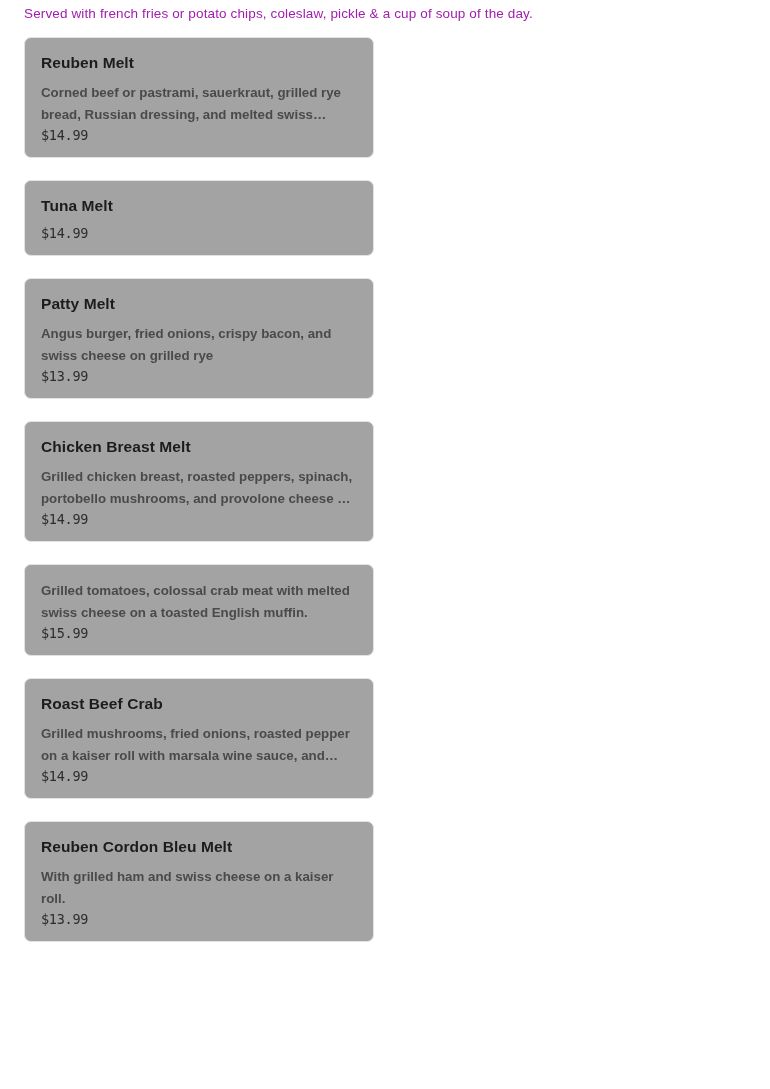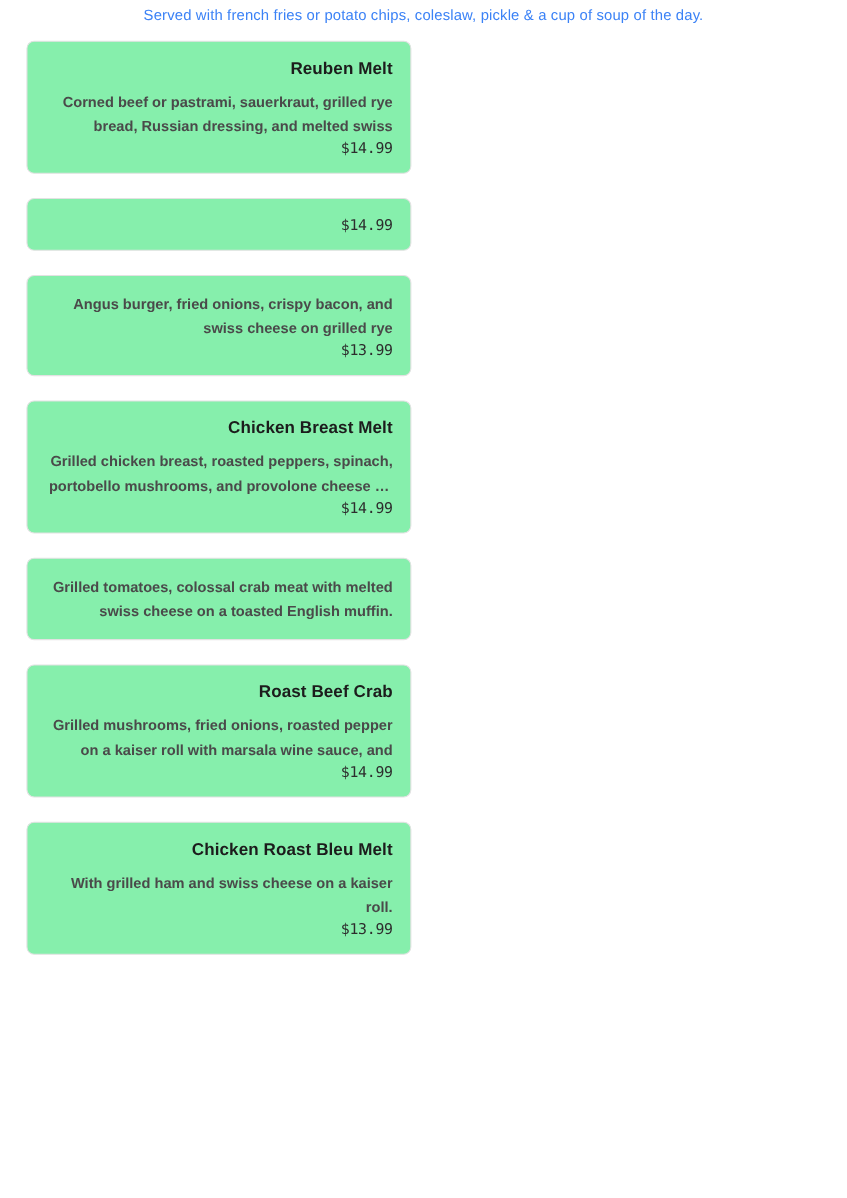--- a/index.html
+++ b/index.html
@@ -13,40 +13,38 @@
   }
   .page {
     width: 770px;
     min-height: 1089px;
     padding: 0 24px;
     background: #ffffff;
   }
   .intro {
     font-size: 13.5px;
     line-height: 18px;
-    color: #3b82f6;
+    color: #a21caf;
     padding-top: 5px;
     padding-bottom: 14px;
     letter-spacing: 0.01em;
-    text-align: center;
   }
   .grid {
     display: flex;
     flex-wrap: wrap;
     gap: 22px 23px;
   }
   .card {
     width: 350px;
     border: 1px solid #e2e2e2;
     border-radius: 7px;
-    background: #86efac;
+    background: #a3a3a3;
     padding: 15px 16px 14px 16px;
     overflow: hidden;
     position: relative;
-    text-align: right;
   }
   .card-title {
     font-size: 15.5px;
     font-weight: bold;
     color: #1c1c1c;
     line-height: 20px;
     margin: 0 0 9px 0;
     letter-spacing: 0.005em;
   }
   .card-desc {
@@ -79,44 +77,47 @@
 
   <div class="grid">
 
     <div class="card">
       <div class="card-title">Reuben Melt</div>
       <div class="card-desc">Corned beef or pastrami, sauerkraut, grilled rye bread, Russian dressing, and melted swiss cheese.</div>
       <div class="card-price">$14.99</div>
     </div>
 
     <div class="card">
+      <div class="card-title">Tuna Melt</div>
       <div class="card-price">$14.99</div>
     </div>
 
     <div class="card">
+      <div class="card-title">Patty Melt</div>
       <div class="card-desc">Angus burger, fried onions, crispy bacon, and swiss cheese on grilled rye</div>
       <div class="card-price">$13.99</div>
     </div>
 
     <div class="card">
       <div class="card-title">Chicken Breast Melt</div>
       <div class="card-desc">Grilled chicken breast, roasted peppers, spinach, portobello mushrooms, and provolone cheese on a kaiser roll.</div>
       <div class="card-price">$14.99</div>
     </div>
 
     <div class="card">
       <div class="card-desc">Grilled tomatoes, colossal crab meat with melted swiss cheese on a toasted English muffin.</div>
+      <div class="card-price">$15.99</div>
     </div>
 
     <div class="card">
       <div class="card-title">Roast Beef Crab</div>
       <div class="card-desc">Grilled mushrooms, fried onions, roasted pepper on a kaiser roll with marsala wine sauce, and melted cheddar cheese.</div>
       <div class="card-price">$14.99</div>
     </div>
 
     <div class="card">
-      <div class="card-title">Chicken Roast Bleu Melt</div>
+      <div class="card-title">Reuben Cordon Bleu Melt</div>
       <div class="card-desc">With grilled ham and swiss cheese on a kaiser roll.</div>
       <div class="card-price">$13.99</div>
     </div>
 
   </div>
 </div>
 
 </body></html>

